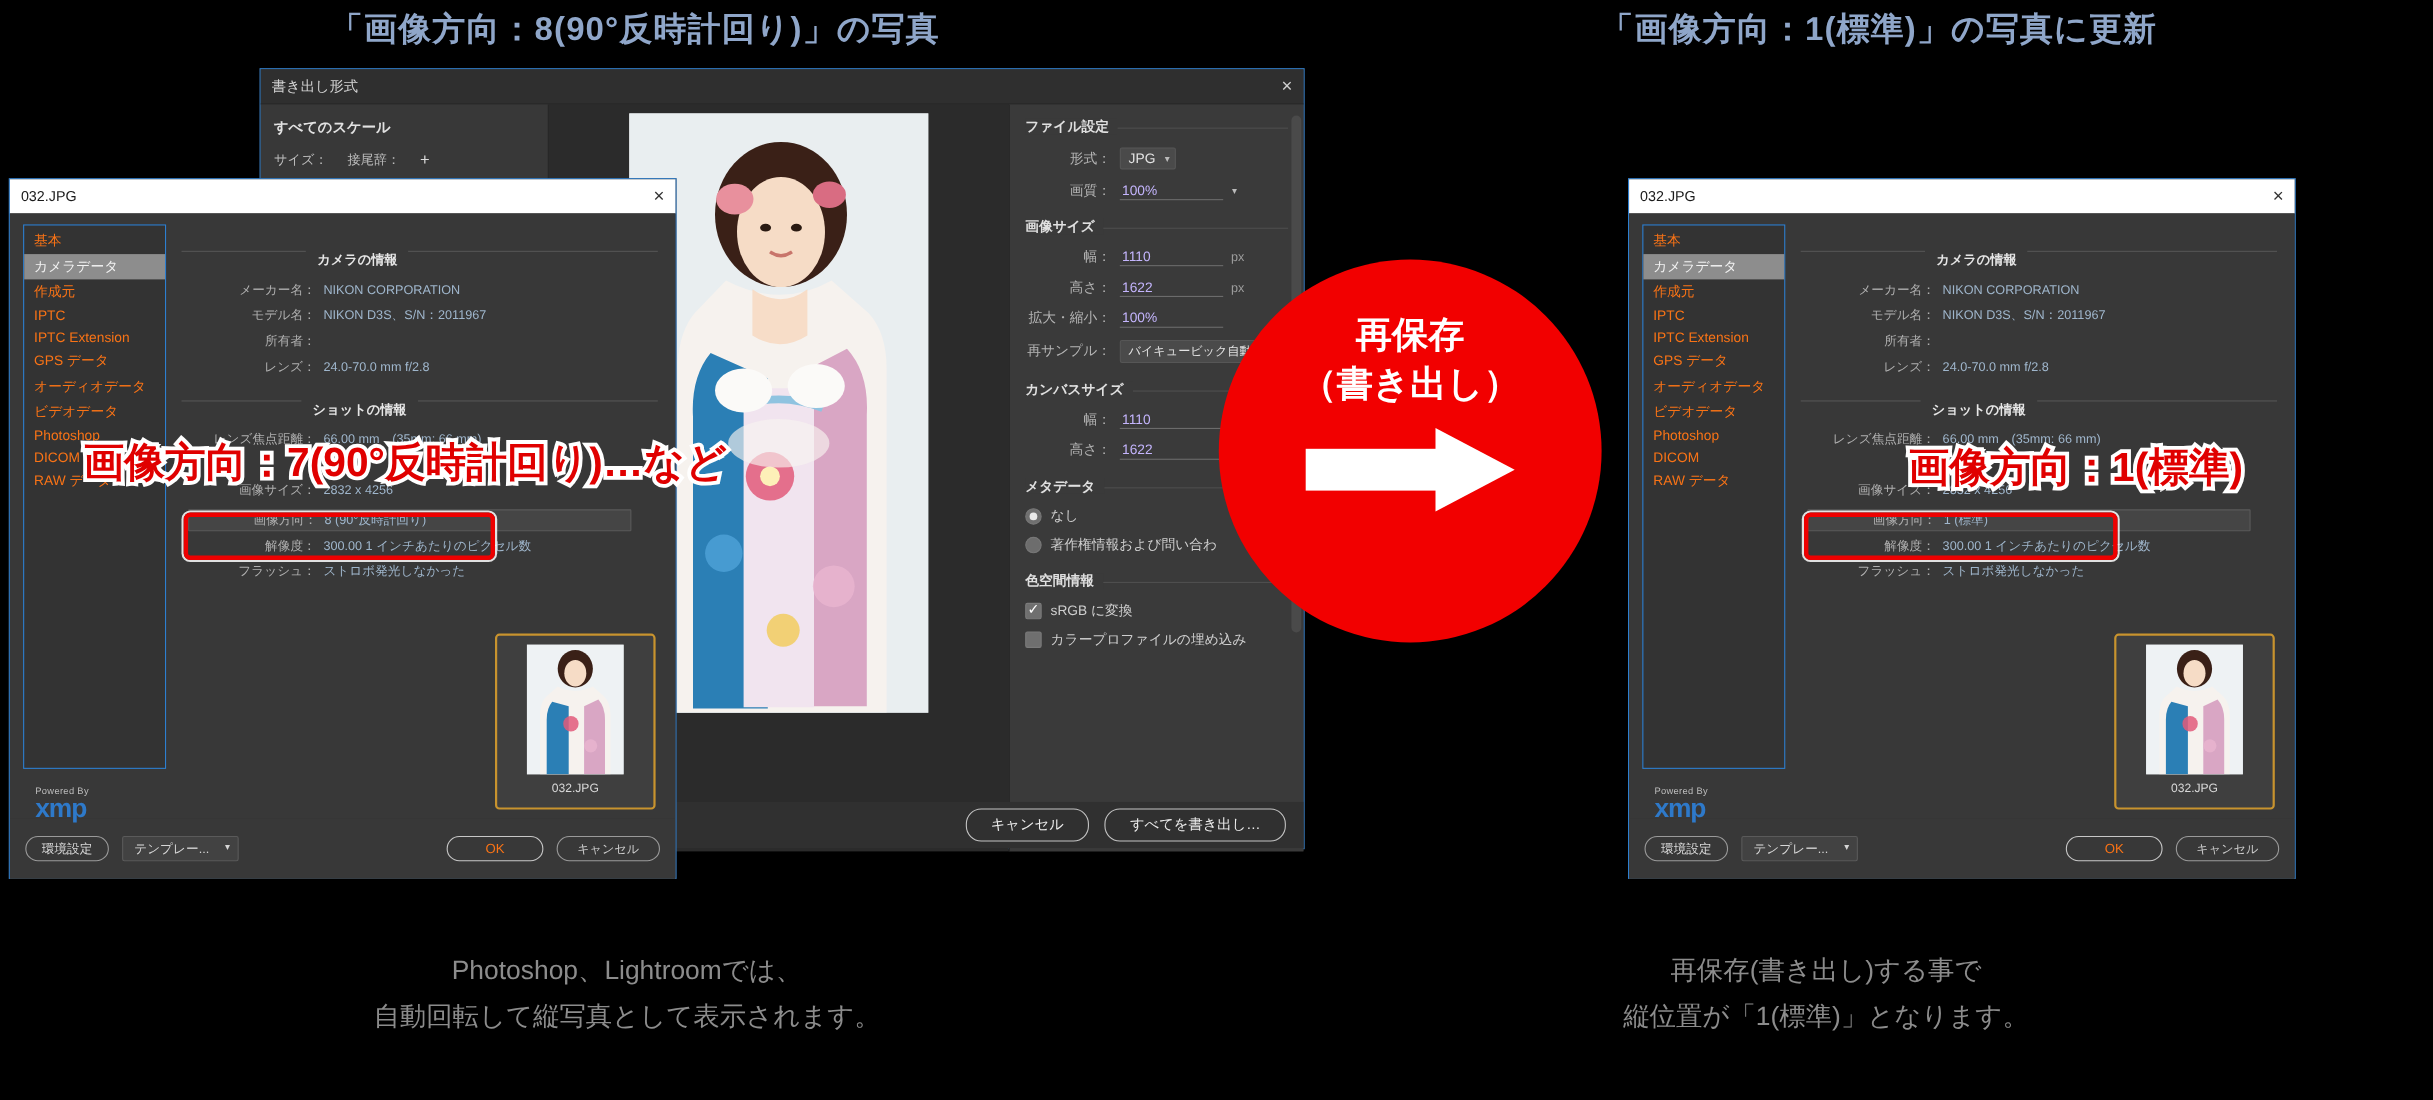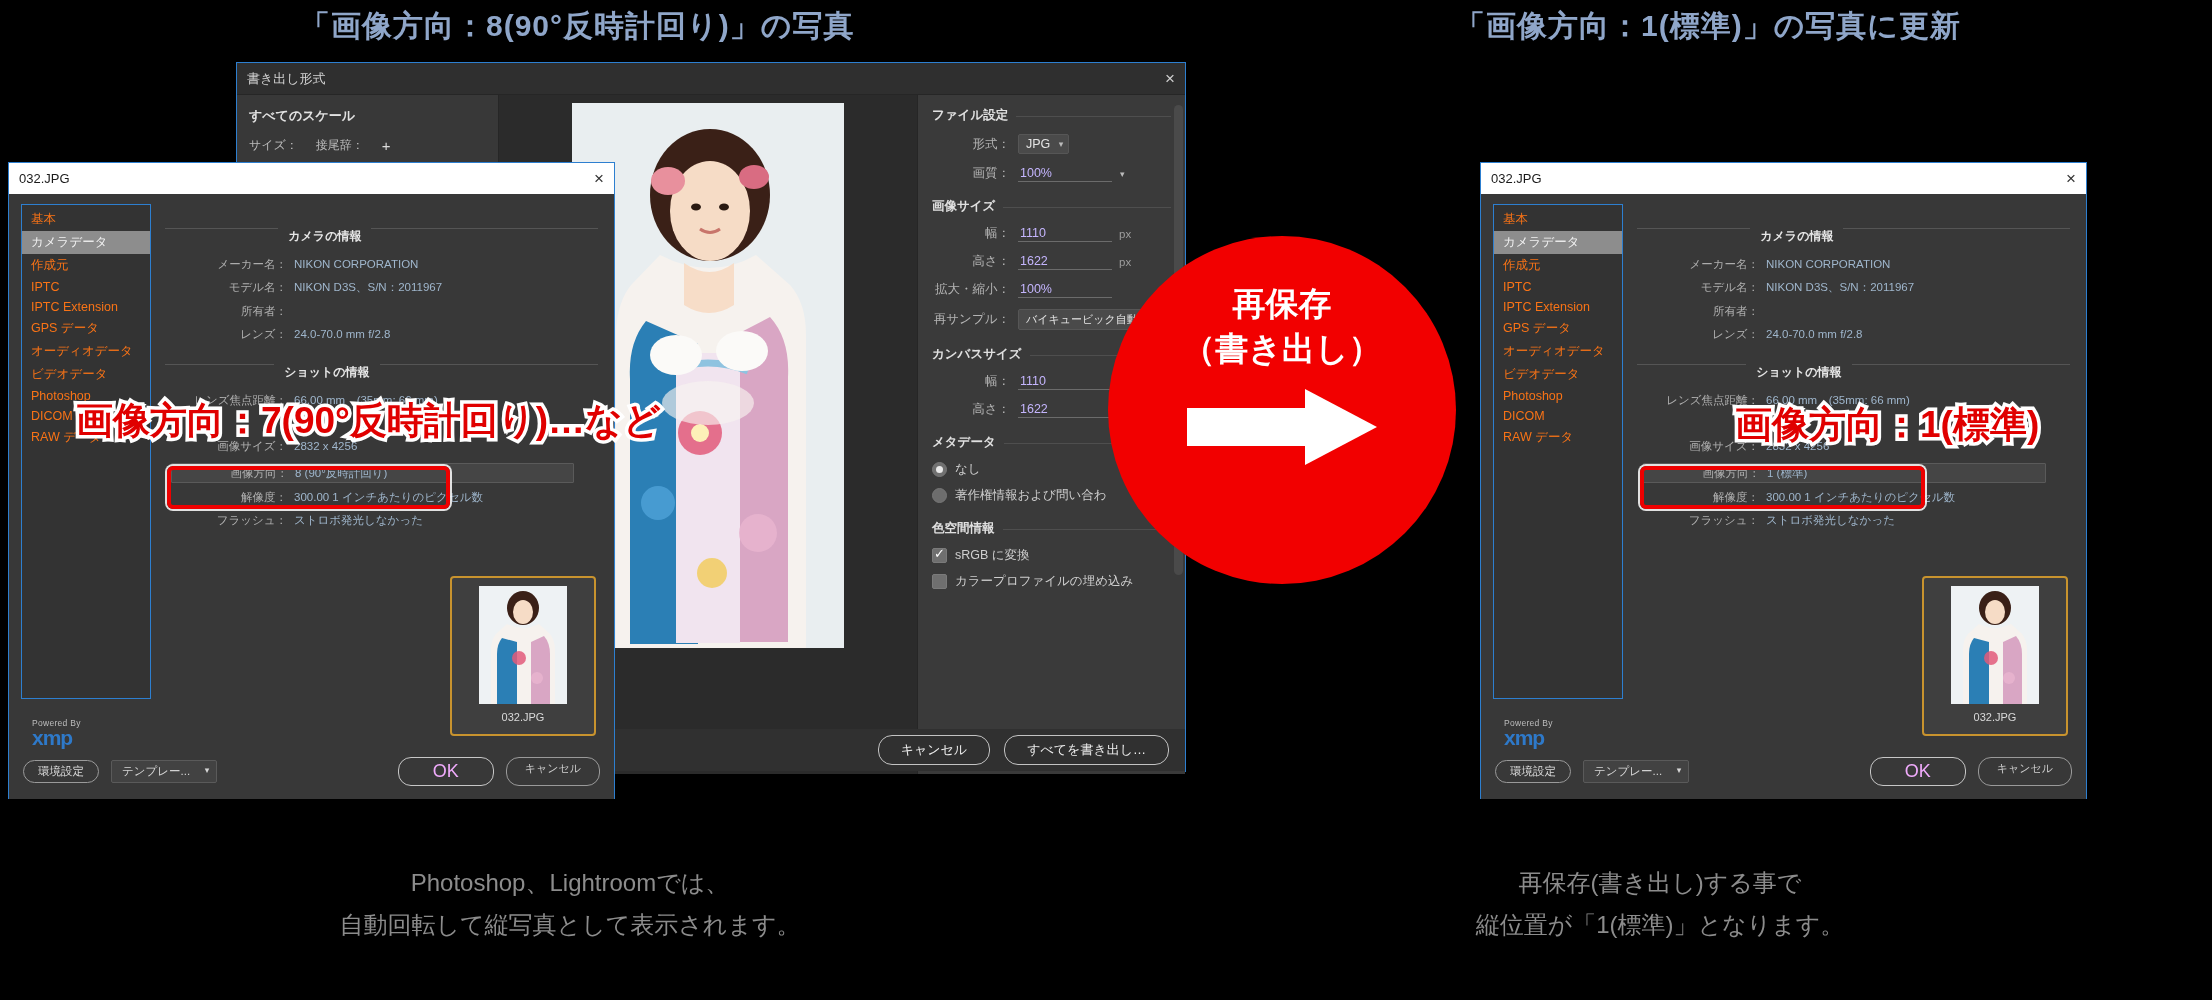--- a/index.html
+++ b/index.html
@@ -83,21 +83,21 @@
   .meta{width:607px;height:637px;}
   #meta-left{left:8px;top:162px;}
   #meta-right{left:1480px;top:162px;}
   .meta-body{display:flex;height:550px;background:#383838;}
   .meta-side{width:130px;background:#333;border:1px solid #2d7fd0;margin:10px 0 0 12px;
              height:495px;box-sizing:border-box;padding-top:3px;position:relative;}
   .mi{font-size:12.5px;color:#f97316;padding:3px 0 3px 9px;}
   .mi.sel{background:#8d8d8d;color:#f2f2f2;}
   .powered{position:absolute;left:10px;bottom:-52px;color:#bdbdbd;}
   .powered .pb{font-size:8.5px;letter-spacing:.3px;}
-  .powered .xmp{font-size:21px;font-weight:bold;color:#2e79c9;letter-spacing:-1px;margin-top:-2px;}
+  .powered .xmp{font-size:24px;font-weight:bold;color:#2e79c9;letter-spacing:-1px;margin-top:-2px;}
 
   .meta-main{flex:1;padding:12px 16px 0 14px;box-sizing:border-box;position:relative;}
   .sec{display:flex;margin:22px 0 12px;}
   .sec .ln{flex:1;height:1px;background:#555;}
   .sec .tt{font-size:12px;font-weight:bold;color:#e6e6e6;padding:0 10px;white-space:nowrap;}
   .sec .ln.r{flex:2;}
   .row{display:flex;font-size:11.5px;margin-bottom:9px;line-height:1.25;}
   .row .k{width:122px;text-align:right;color:#b0b0b0;padding-right:7px;white-space:nowrap;}
   .row .v{color:#9fb6cc;white-space:nowrap;text-align:center;}
   .row.hl{background:#454545;border:1px solid #5a5a5a;padding:2px 0;margin-left:6px;
@@ -110,21 +110,21 @@
   .thumbimg{width:88px;height:118px;background:linear-gradient(#eef2f4,#e2e9ec);overflow:hidden;position:relative;}
   .thumbcap{font-size:11px;color:#d9d9d9;margin-top:7px;}
 
   .meta-footer{height:55px;background:#383838;display:flex;align-items:center;
                padding:0 14px;box-sizing:border-box;gap:12px;}
   .mf-pill{border:1px solid #9a9a9a;border-radius:13px;color:#dcdcdc;font-size:11.5px;padding:3px 14px;}
   .mf-sel{background:#424242;border:1px solid #5a5a5a;color:#d6d6d6;font-size:11.5px;
           padding:3px 26px 3px 10px;position:relative;border-radius:2px;}
   .mf-sel .cv{position:absolute;right:7px;top:4px;font-size:9px;}
   .mf-right{margin-left:auto;display:flex;gap:12px;}
-  .mf-ok{border:1px solid #c7c7c7;border-radius:13px;color:#f0abfc;font-size:18px;padding:3px 34px;}
+  .mf-ok{border:1px solid #c7c7c7;border-radius:13px;color:#f97316;font-size:12px;padding:3px 34px;}
   .mf-cancel{border:1px solid #9a9a9a;border-radius:13px;color:#cdcdcd;font-size:11px;padding:3px 18px;}
 
   
   .ann{position:absolute;font-weight:bold;color:#e00000;white-space:nowrap;
        -webkit-text-stroke:7px #fff;paint-order:stroke fill;}
   .ann-l{left:76px;top:396px;font-size:37px;}
   .ann-r{left:1735px;top:400px;font-size:37px;}
   .redbox{position:absolute;border:4px solid #ee0000;border-radius:6px;
           box-shadow:0 0 0 2px rgba(255,255,255,.85);}
   #redbox-l{left:167px;top:466px;width:275px;height:35px;}

